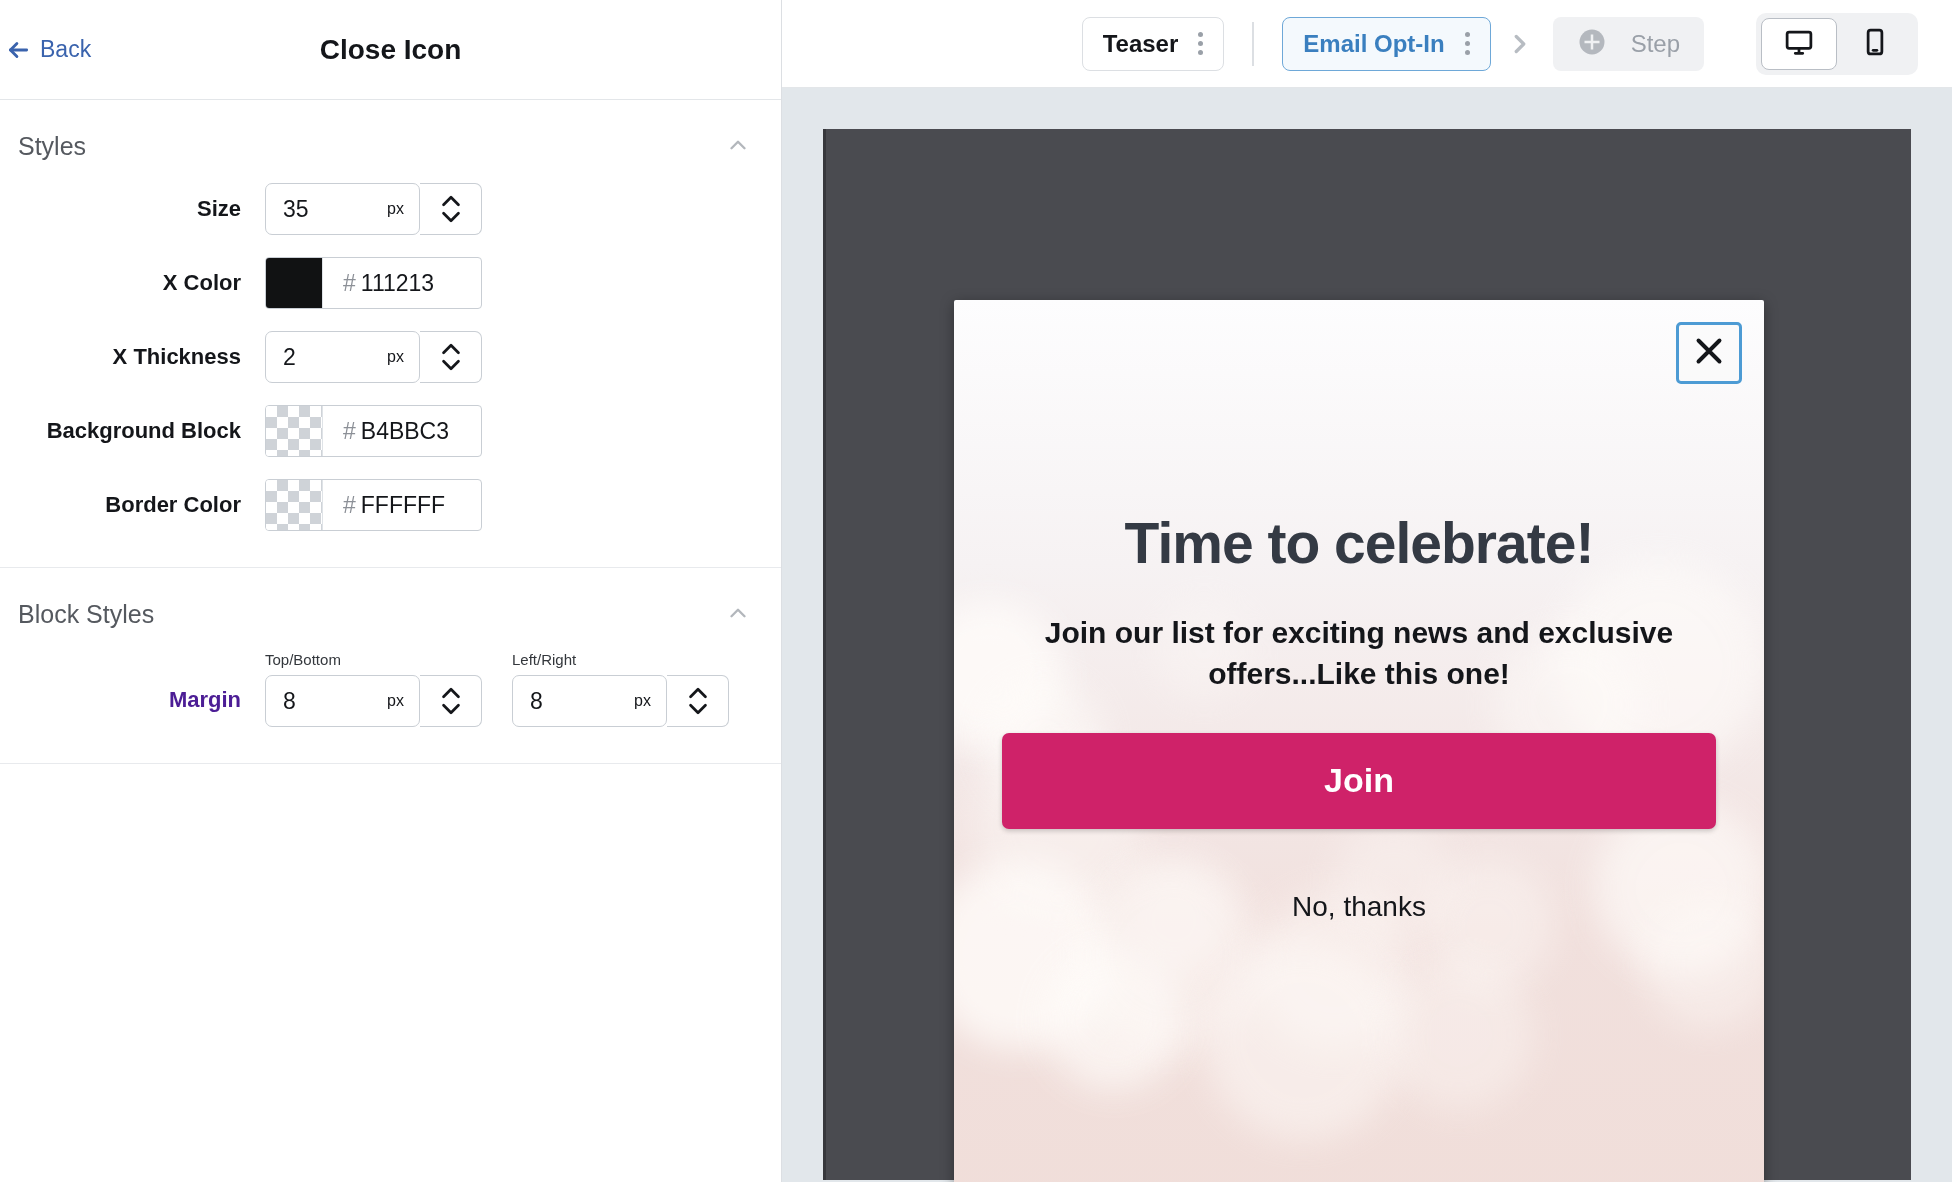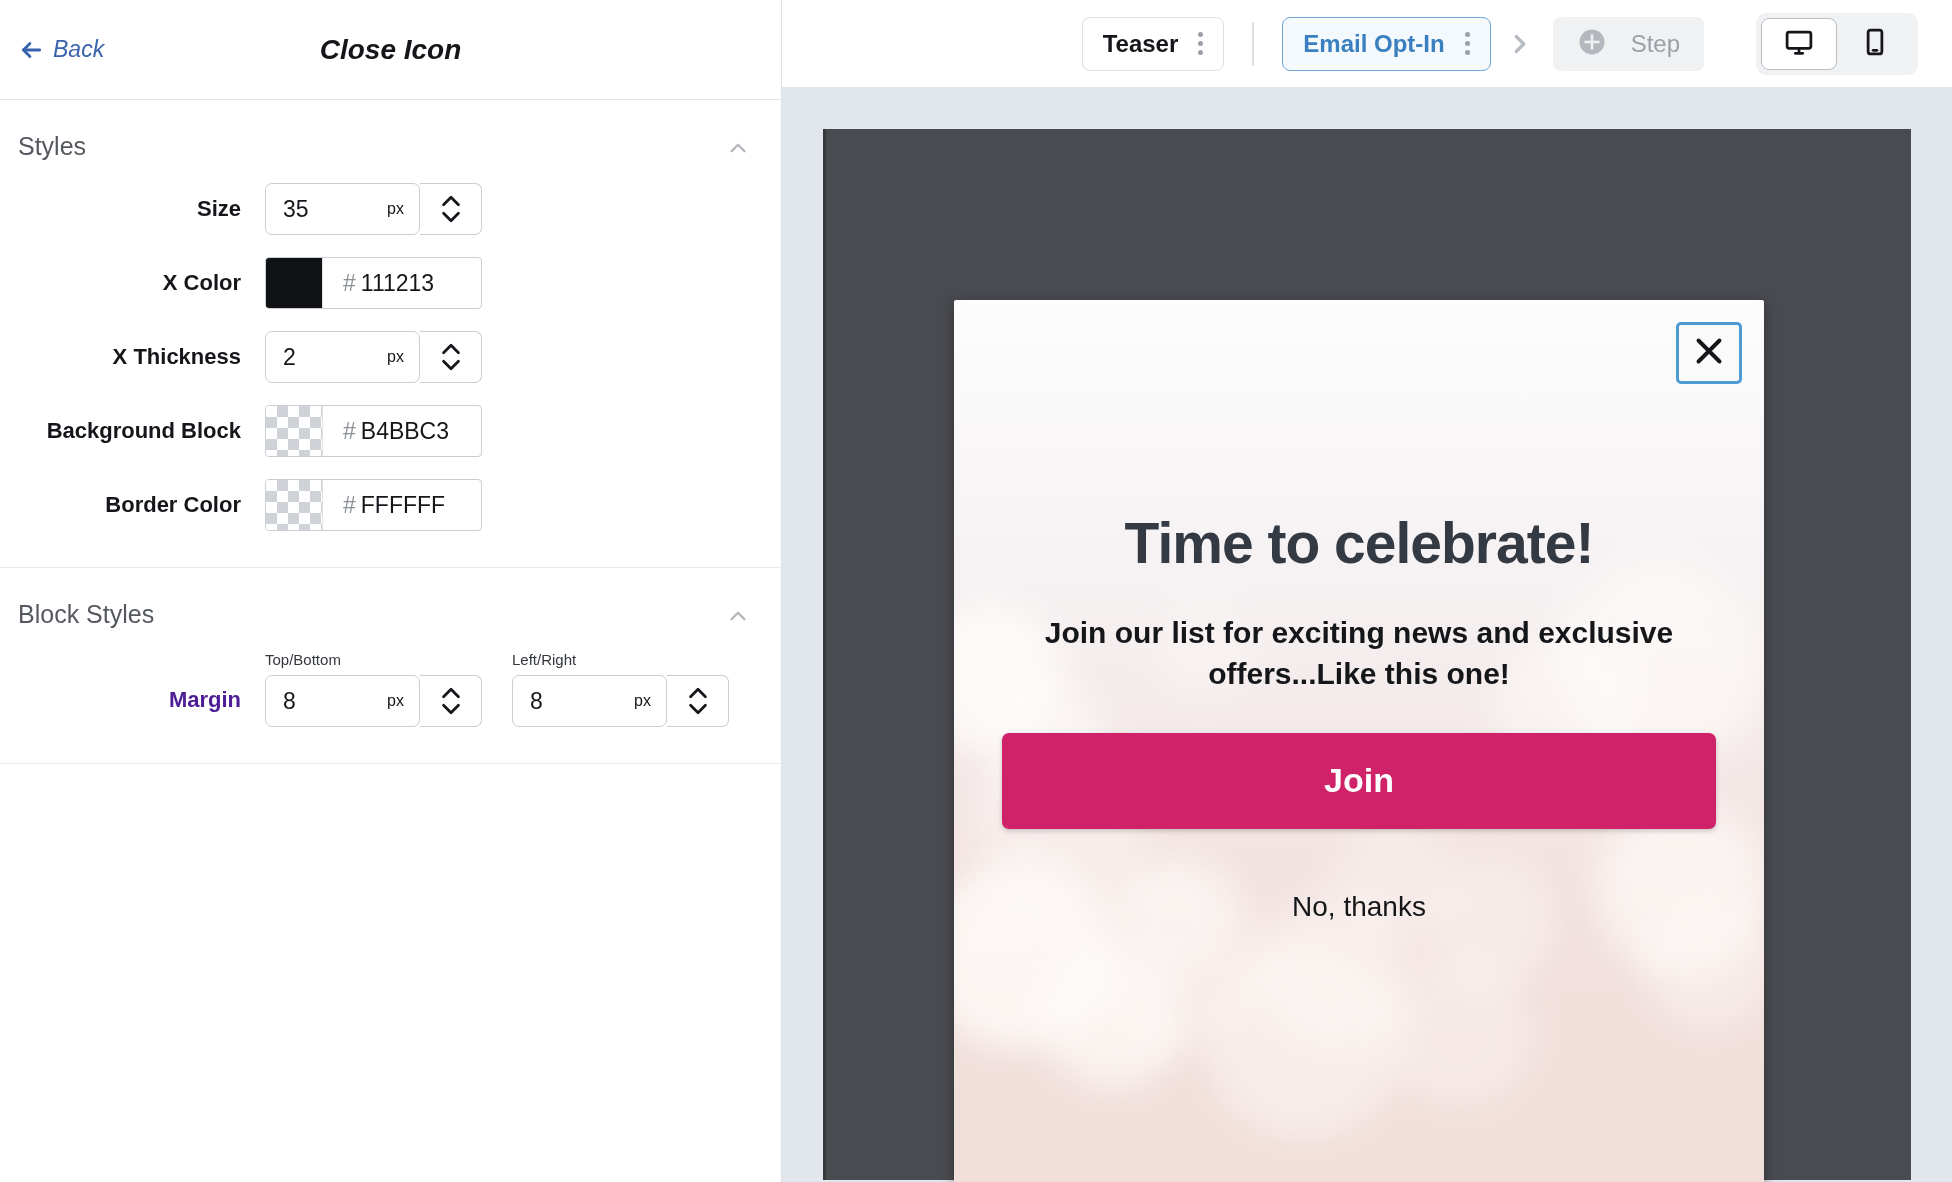--- a/index.html
+++ b/index.html
@@ -15,37 +15,37 @@
   .sidebar {
     width: 782px; height: 1182px;
     background: #ffffff;
     border-right: 1px solid #dcdfe3;
     display: flex; flex-direction: column;
   }
   .sb-header {
     height: 100px; min-height: 100px;
     border-bottom: 1px solid #e3e6e9;
     display: flex; align-items: center;
-    position: relative; padding: 0 18px; font-style: italic;
+    position: relative; padding: 0 5px;
   }
   .back-btn {
     display: flex; align-items: center; gap: 9px;
     color: #3a63ad; font-size: 23px; cursor: pointer;
   }
   .back-arrow { display: block; width: 26px; height: 26px; }
   .sb-title {
     position: absolute; left: 0; right: 0;
     text-align: center; font-size: 28px;
     font-weight: bold; color: #14161a;
     pointer-events: none;
   }
 
   .section { border-bottom: 1px solid #e8eaed; padding: 0 0 36px 0; }
   .section-head {
-    display: flex; align-items: flex-end; justify-content: space-between;
+    display: flex; align-items: flex-start; justify-content: space-between;
     padding: 32px 30px 22px 18px;
     cursor: pointer;
     gap: 22px;
   }
   .section-title { font-size: 25px; color: #55595f; }
   .chev-up { width: 26px; height: 26px; display: block; }
 
   .row {
     display: flex; align-items: center;
     margin-bottom: 22px; padding-right: 30px;

